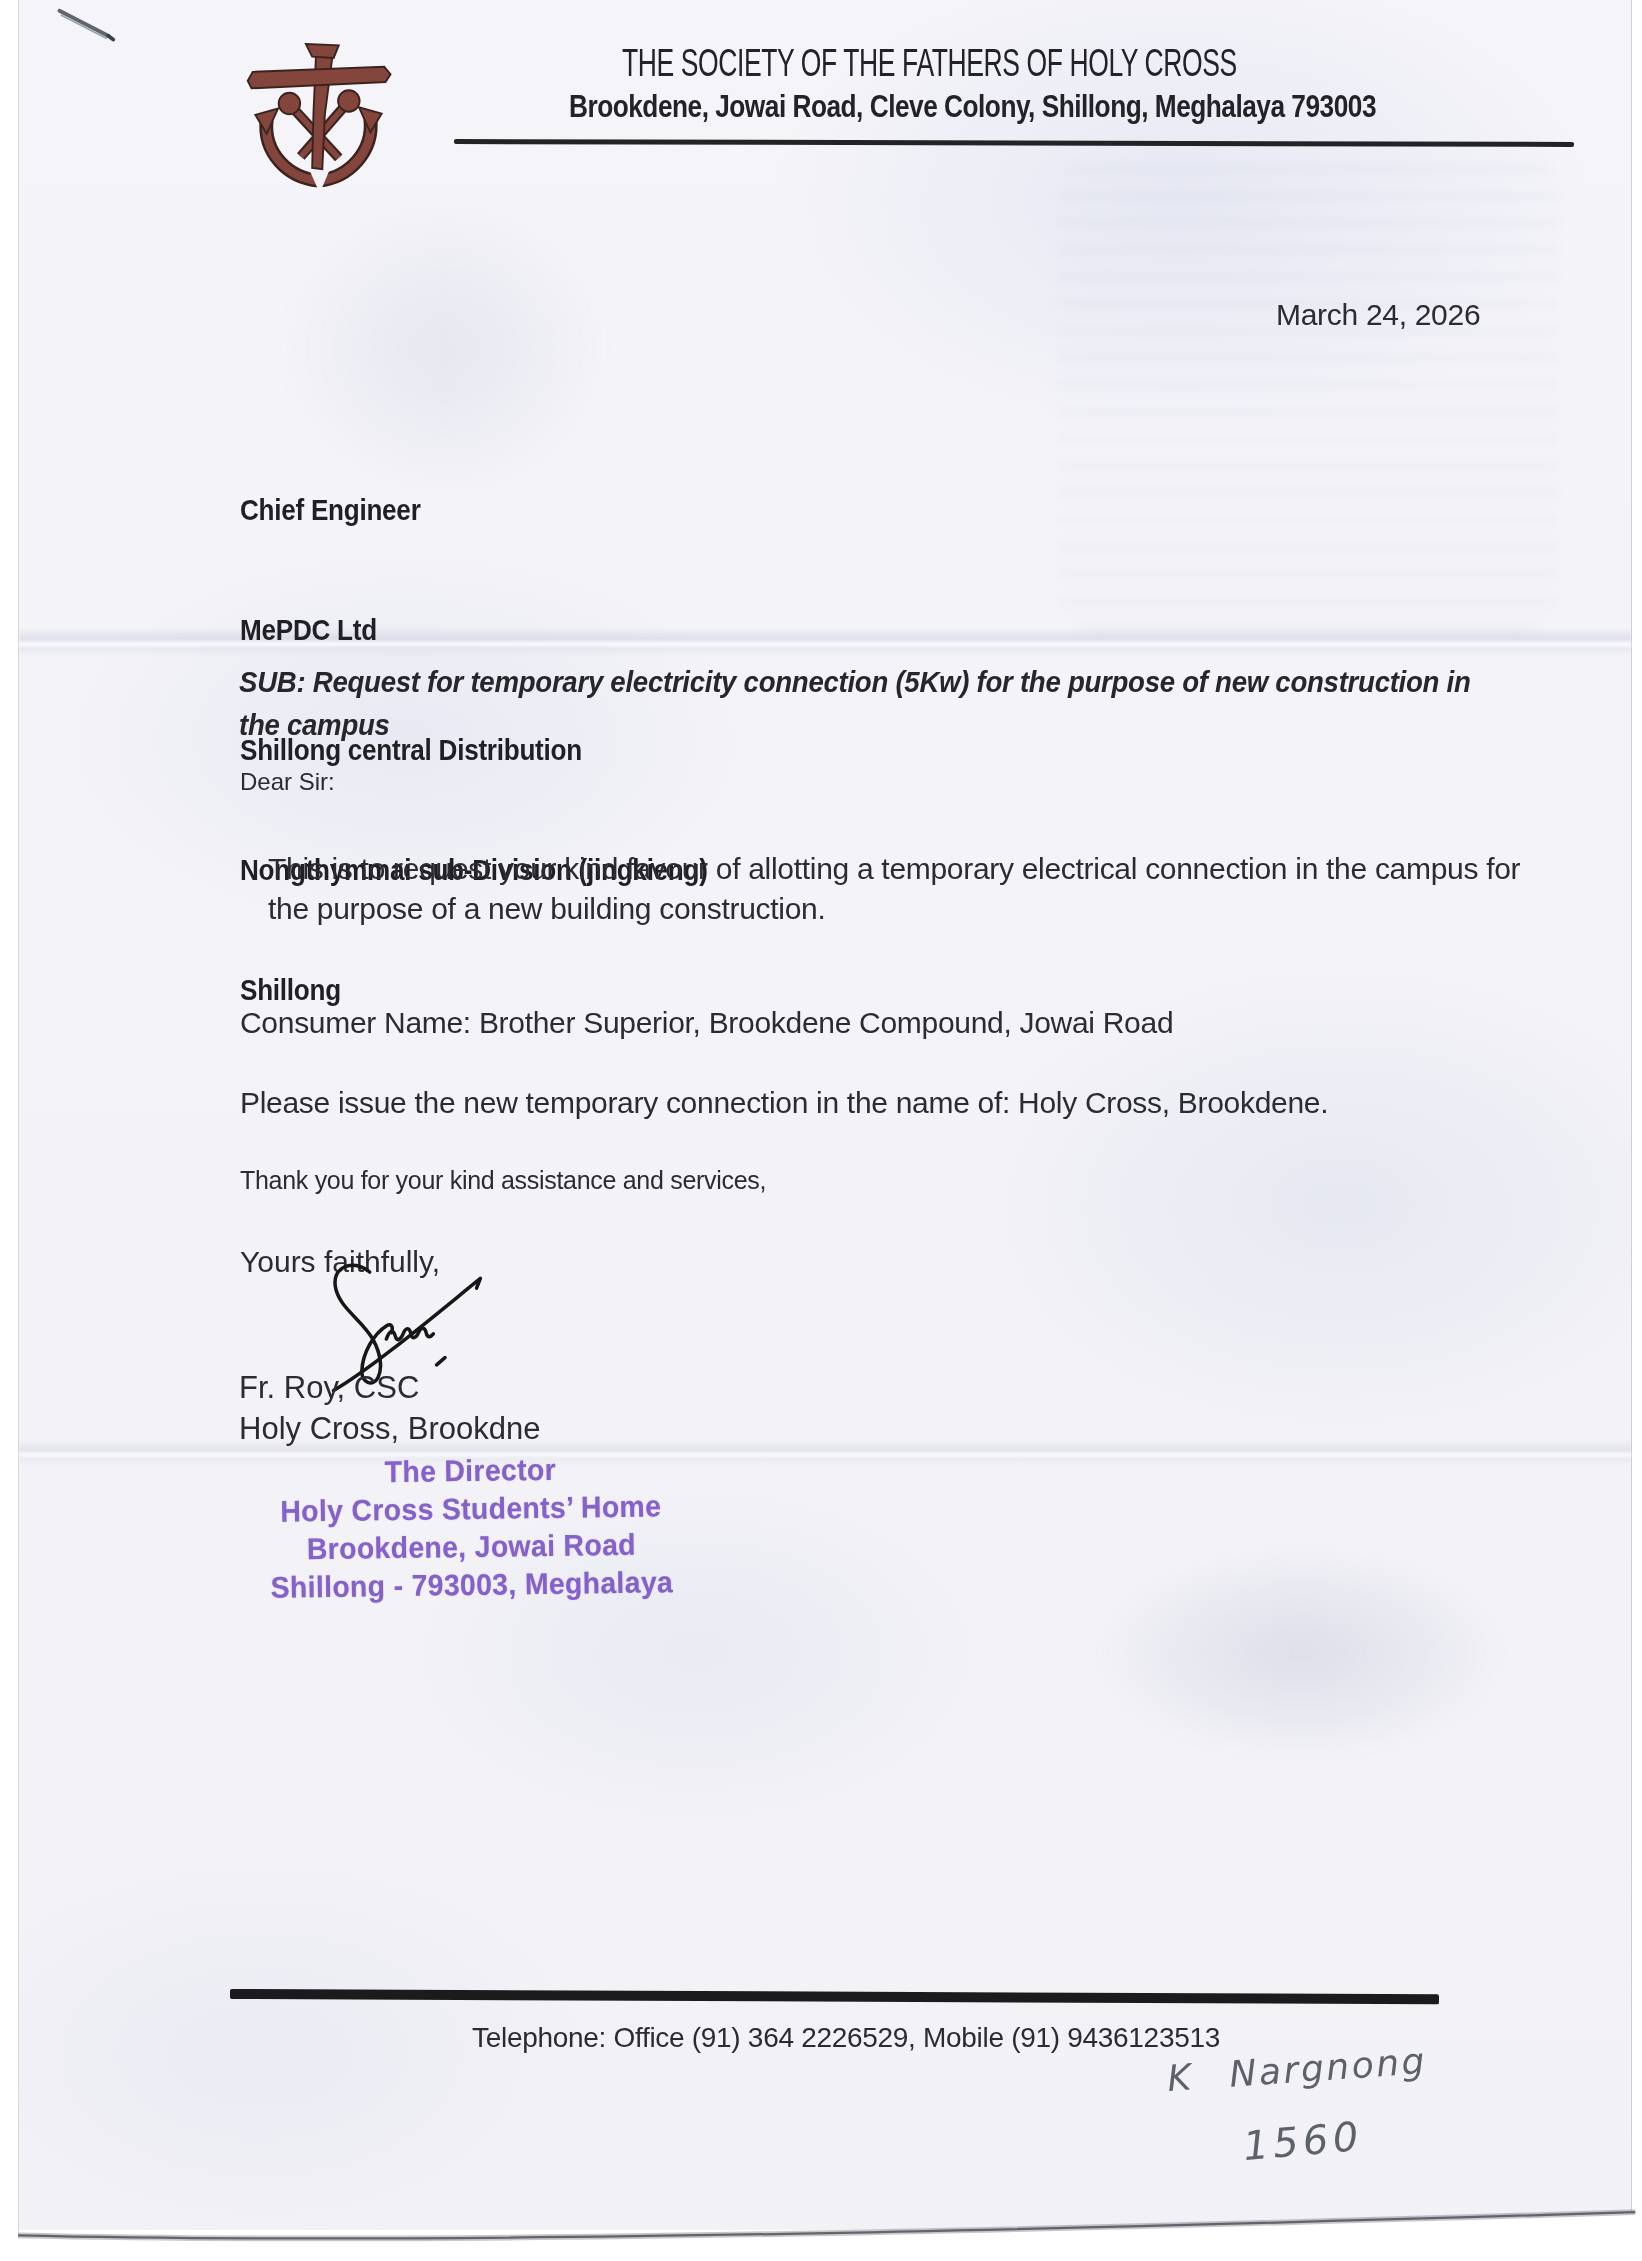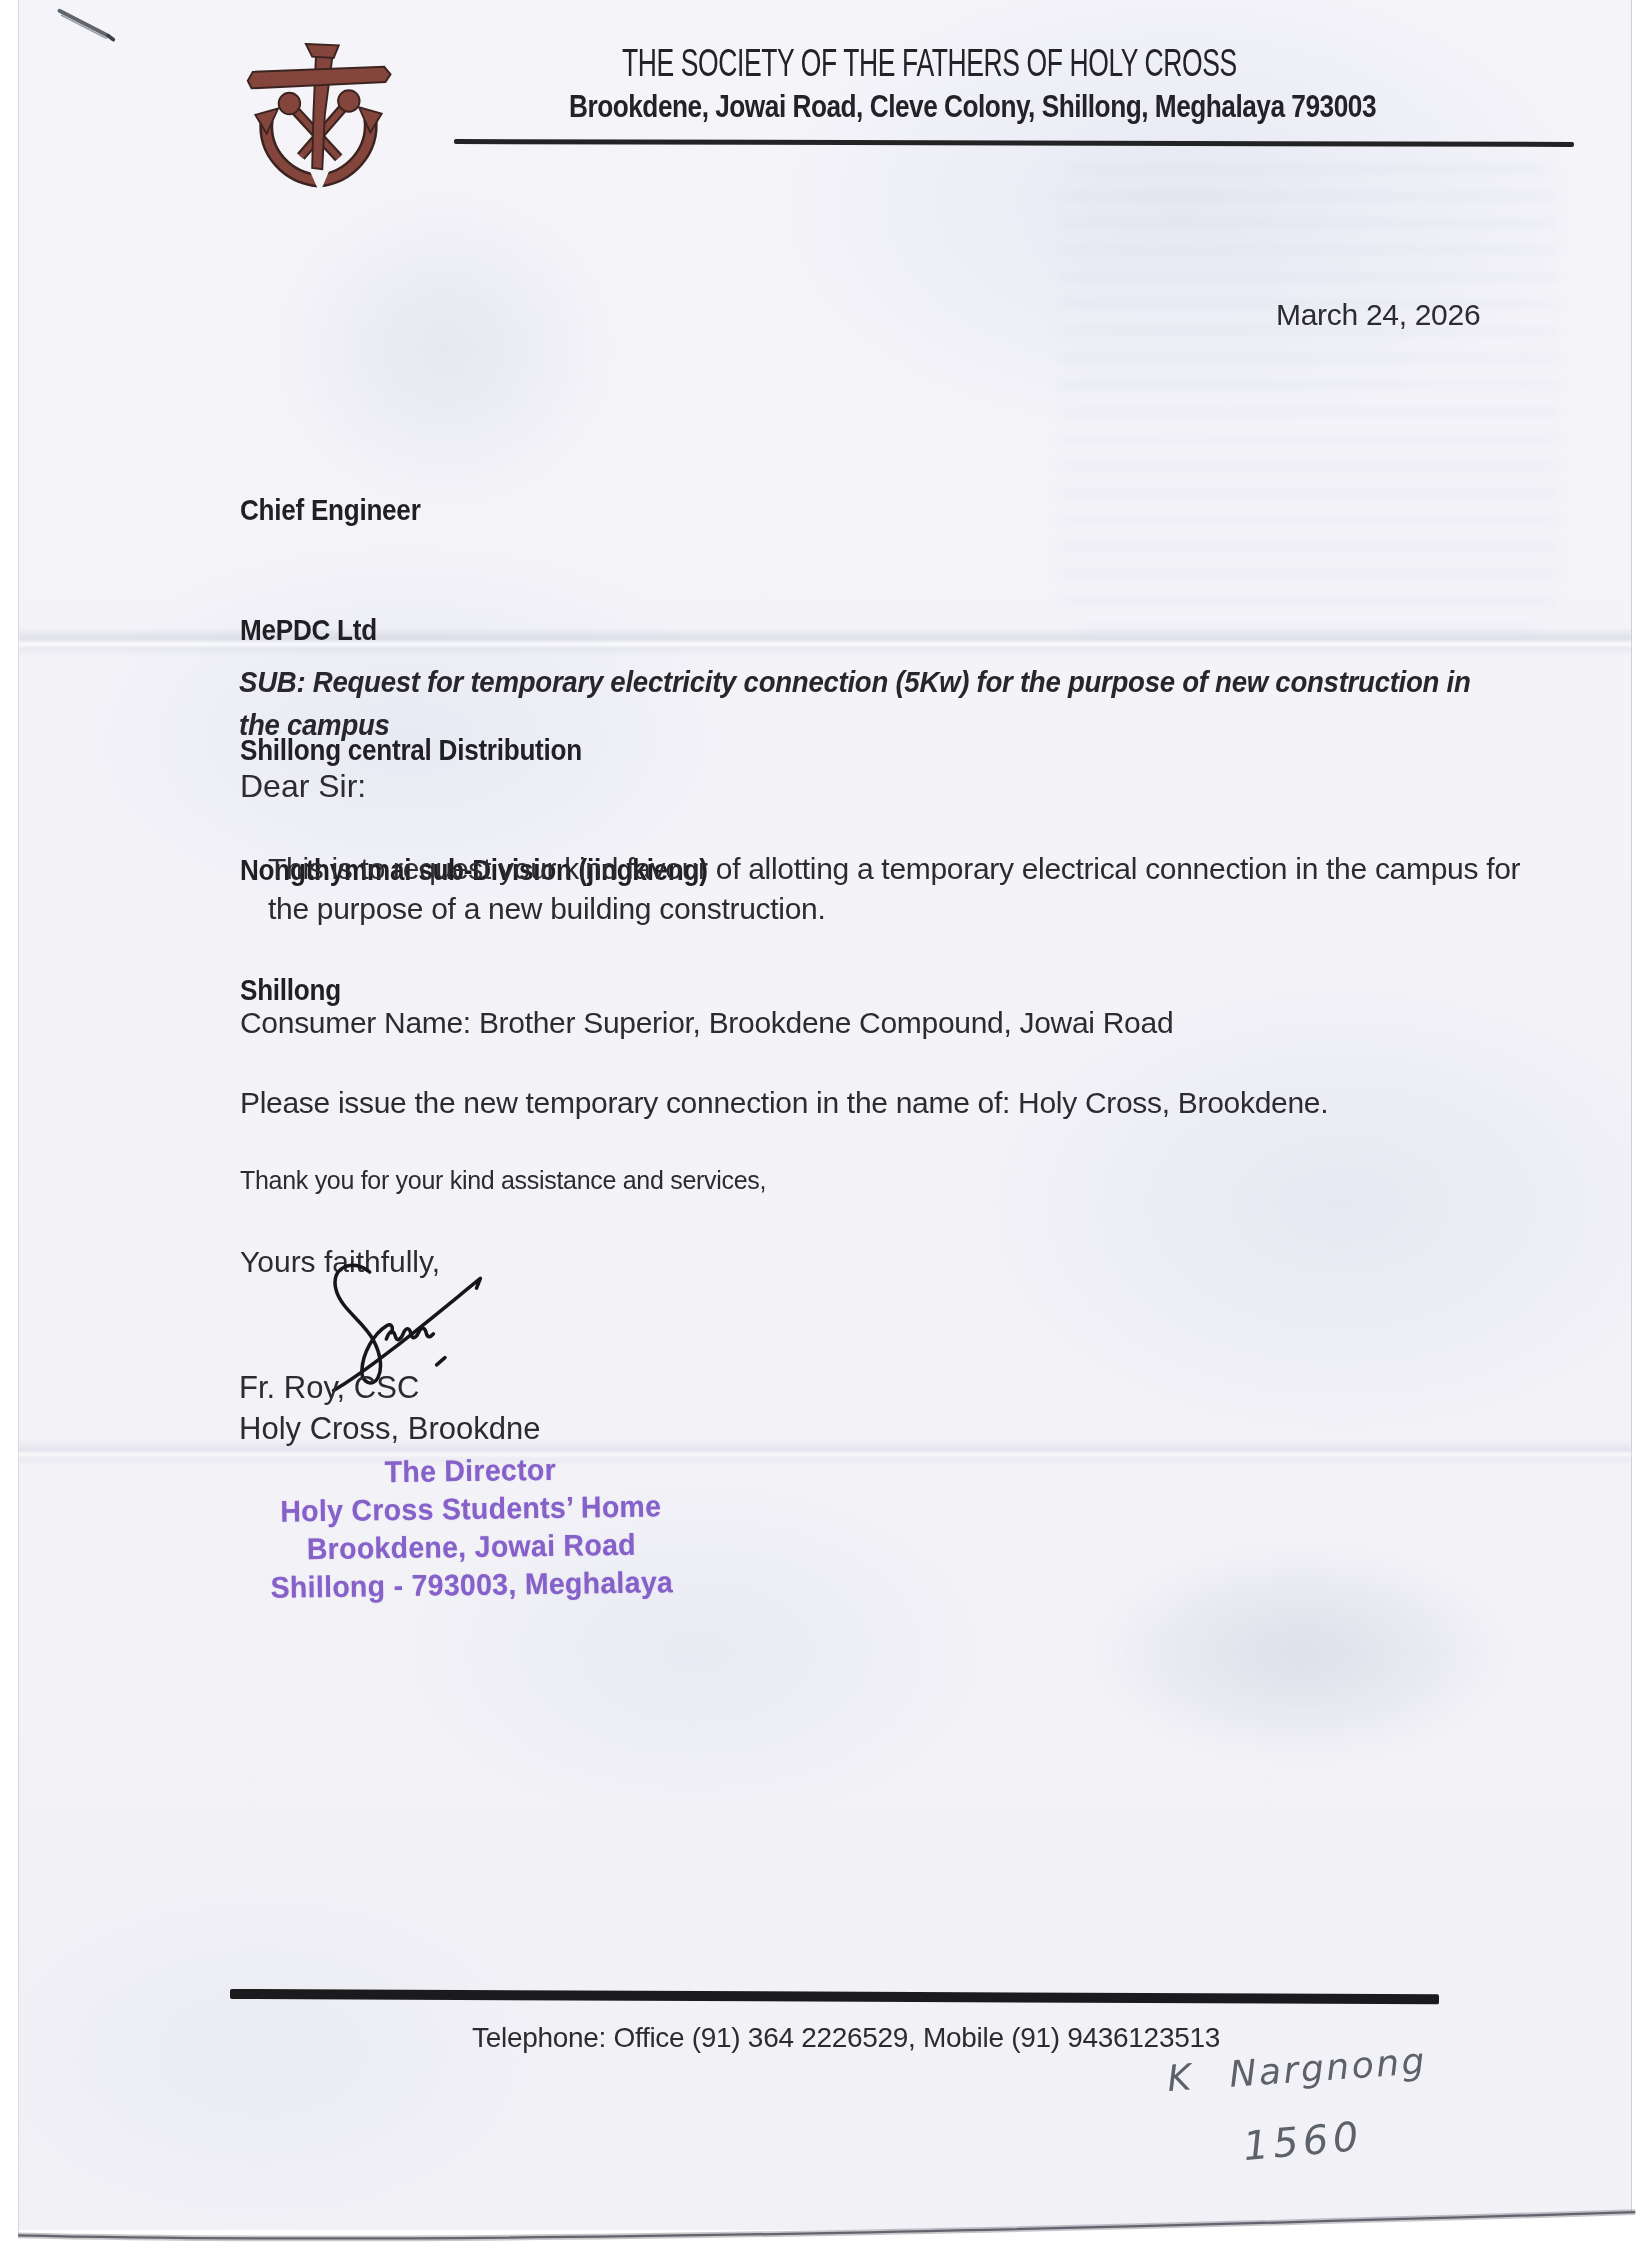--- a/index.html
+++ b/index.html
@@ -67,21 +67,21 @@
     color:#1f1f24;transform:scaleX(.87);transform-origin:left top;
   }
   .recipient div{white-space:nowrap;}
 
   .subject{
     left:239px;top:660px;width:1372px;font-size:30px;font-weight:700;font-style:italic;
     line-height:43px;letter-spacing:-0.3px;color:#26262b;
     transform:scaleX(.92);transform-origin:left top;
   }
 
-  .salutation{left:240px;top:768px;font-size:32px;}
+  .salutation{left:240px;top:768px;font-size:24px;}
   .para1{left:240px;top:849px;width:1288px;font-size:30px;line-height:40px;letter-spacing:-0.3px;margin-left:28px;}
   .consumer-no{left:240px;top:966px;font-size:30px;letter-spacing:-0.3px;}
   .consumer-name{left:240px;top:1006px;font-size:30px;letter-spacing:-0.3px;}
   .request{left:240px;top:1086px;font-size:30px;letter-spacing:-0.3px;}
   .thanks{left:240px;top:1166px;font-size:25px;letter-spacing:-0.3px;}
   .valediction{left:240px;top:1245px;font-size:30px;}
   .signer-name{left:239px;top:1370px;font-size:31px;}
   .signer-org{left:239px;top:1411px;font-size:31px;}
 
   .sig-svg{position:absolute;left:314px;top:1263px;width:213px;height:143px;}

